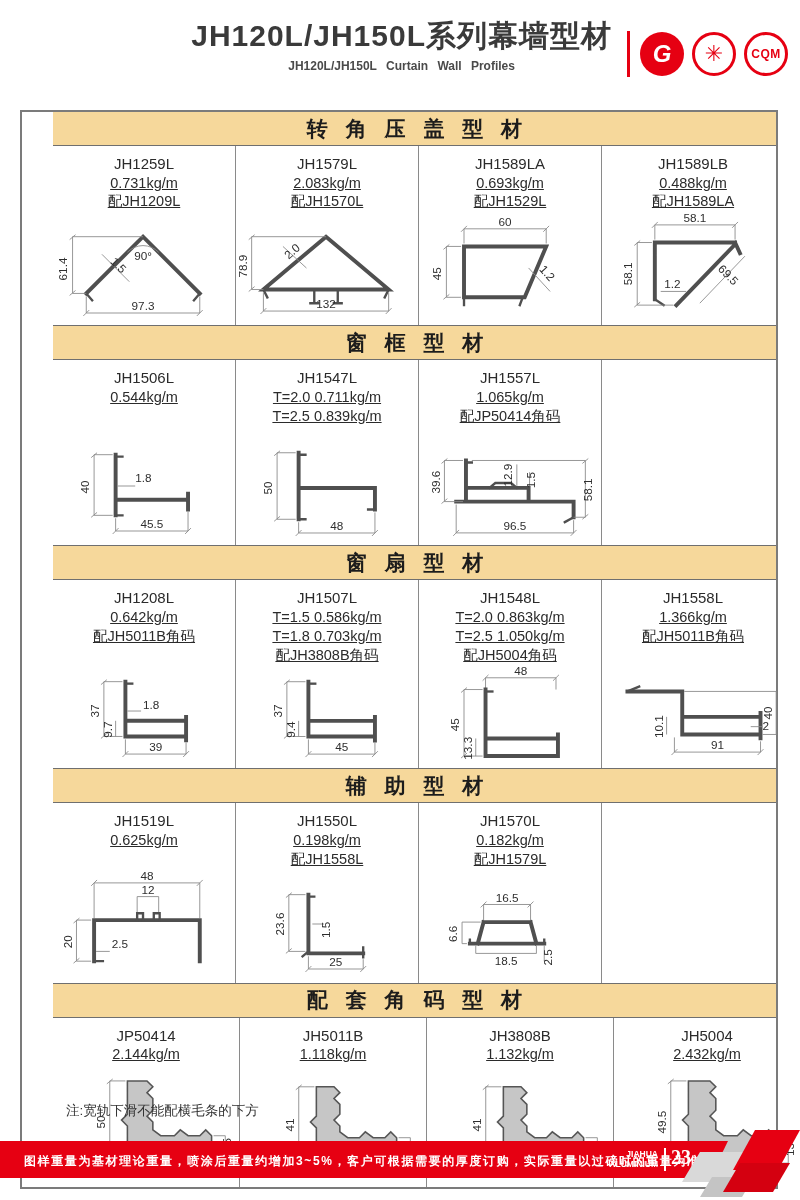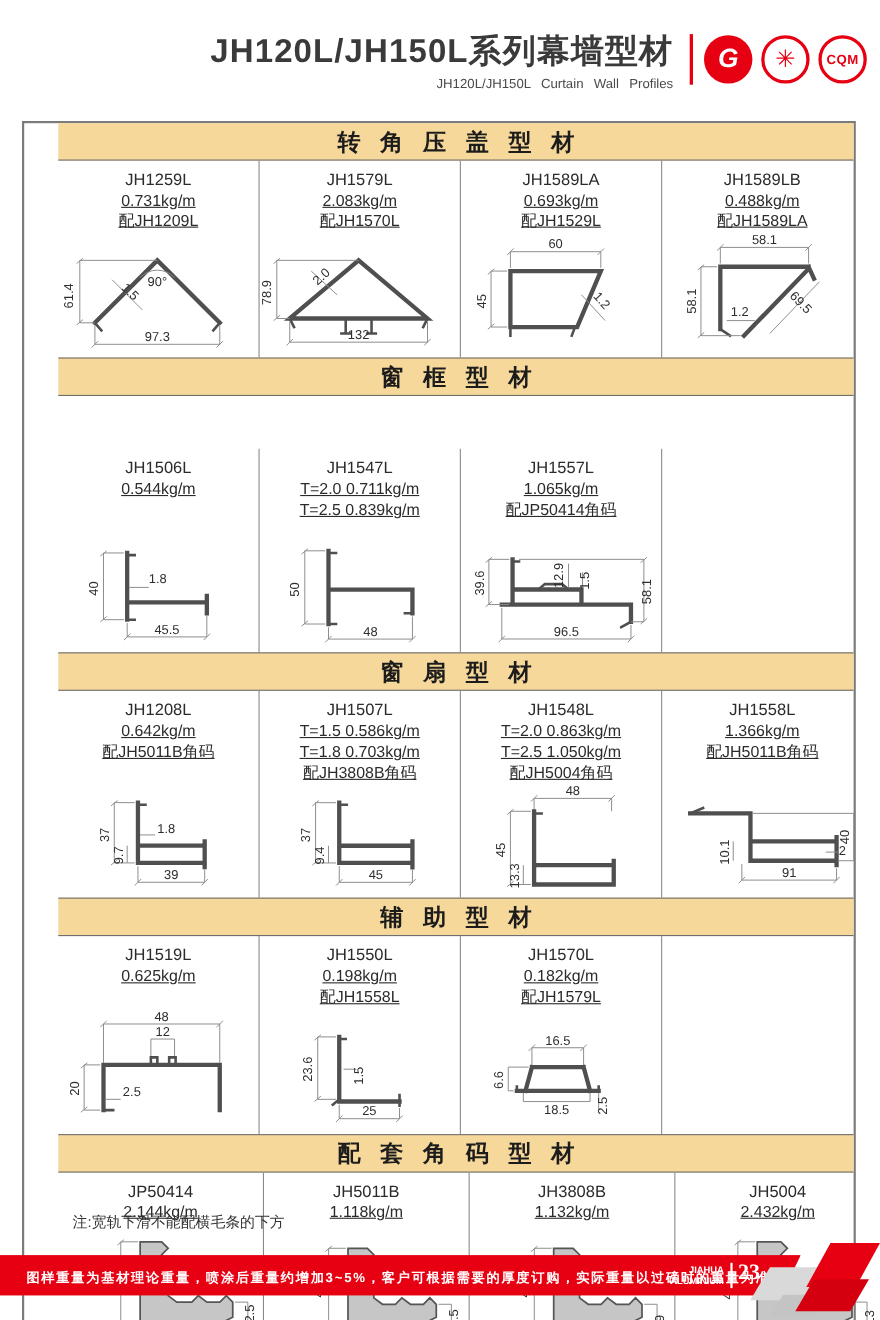--- a/index.html
+++ b/index.html
@@ -1,40 +1,40 @@
 <!DOCTYPE html>
 <html><head>
 <meta charset="utf-8">
 <style>
   html,body{margin:0;padding:0;background:#ffffff;}
   body{font-family:"Liberation Sans","DejaVu Sans",sans-serif;color:#2b2b2b;}
   .page{position:relative;width:800px;height:1200px;background:#fff;overflow:hidden;}
 
   
-  .hdr-title-block{position:absolute;top:26px;right:188px;text-align:right;}
+  .hdr-title-block{position:absolute;top:16px;right:188px;text-align:center;}
   .hdr-title{font-size:30px;font-weight:bold;color:#3a3a3a;letter-spacing:1px;white-space:nowrap;}
-  .hdr-sub{font-size:12px;font-weight:normal;color:#4a4a4a;margin-top:2px;word-spacing:6px;white-space:nowrap;}
+  .hdr-sub{font-size:12px;font-weight:bold;color:#4a4a4a;margin-top:2px;word-spacing:6px;white-space:nowrap;}
   .hdr-divider{position:absolute;top:31px;left:627px;width:3px;height:46px;background:#e60012;}
   .logo{position:absolute;top:32px;width:44px;height:44px;border-radius:50%;display:flex;align-items:center;justify-content:center;box-sizing:border-box;}
   .logo-gb{left:640px;background:#e60012;color:#fff;font-size:24px;font-weight:bold;font-style:italic;}
   .logo-seal{left:692px;border:3px solid #e60012;background:#fff;color:#e60012;font-size:22px;}
   .logo-cqm{left:744px;border:3px solid #e60012;background:#fff;color:#e60012;font-size:12px;font-weight:bold;letter-spacing:0.5px;}
 
   
   .tbl{position:absolute;left:20px;top:110px;width:758px;border:2px solid #7b7b7b;box-sizing:border-box;background:#fff;padding-left:31px;}
   .band{height:33px;background:#f6d89b;border-top:1px solid #6f6f6f;border-bottom:1px solid #6f6f6f;display:flex;align-items:center;justify-content:center;}
   .band:first-child{border-top:none;}
   .band-title{font-size:21px;font-weight:bold;color:#1c1c1c;letter-spacing:0.85em;padding-left:0.85em;white-space:nowrap;}
   .row{display:flex;align-items:stretch;}
   .cell{flex:1 1 0;border-right:1px solid #8a8a8a;display:flex;flex-direction:column;align-items:center;box-sizing:border-box;padding-top:8px;}
   .cell:last-child{border-right:none;}
   .code{font-size:15px;color:#2b2b2b;line-height:1.3;text-align:center;}
   .specs{font-size:14.5px;color:#2b2b2b;line-height:1.3;text-align:center;white-space:pre-line;text-decoration:underline;}
   .cell svg{margin-top:auto;margin-bottom:4px;display:block;}
-  .r1{min-height:165px;} .r2{min-height:162px;margin-top:48px;} .r3{min-height:162px;border-radius:14px;} .r4{min-height:165px;} .r5{min-height:169px;}
+  .r1{min-height:165px;} .r2{min-height:162px;} .r3{min-height:162px;border-radius:14px;} .r4{min-height:165px;} .r5{min-height:169px;}
 
   
   svg text{font-family:"Liberation Sans","DejaVu Sans",sans-serif;font-size:12px;fill:#2e2e2e;}
   .p{fill:none;stroke:#4f4f4f;stroke-width:4;stroke-linecap:square;stroke-linejoin:miter;}
   .p3{fill:none;stroke:#4f4f4f;stroke-width:2.4;stroke-linecap:square;}
   .d{fill:none;stroke:#8a8a8a;stroke-width:0.9;}
   .f{fill:#c6c6c6;stroke:#555;stroke-width:1.6;stroke-linejoin:miter;}
 
   
   .note{position:absolute;left:22px;top:1102px;font-size:13.5px;color:#333;margin-left:44px;}

